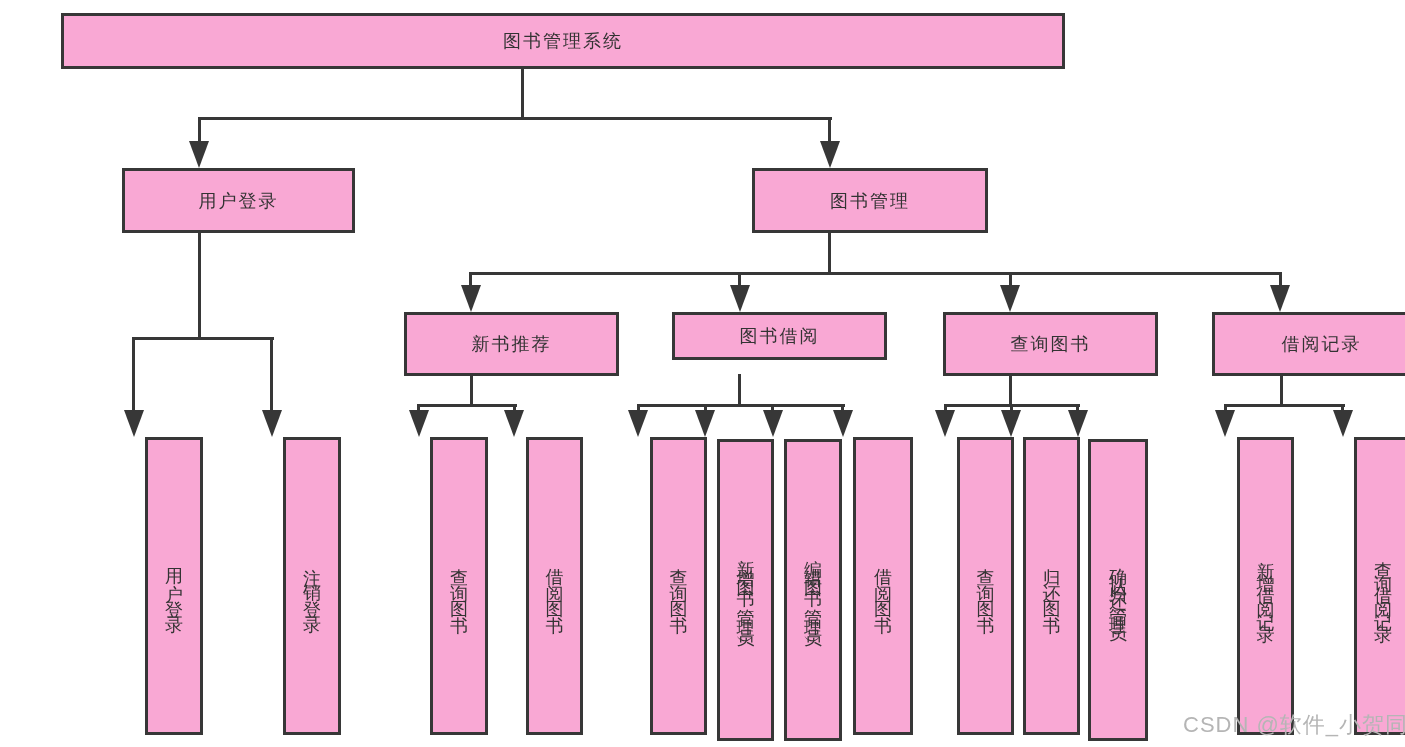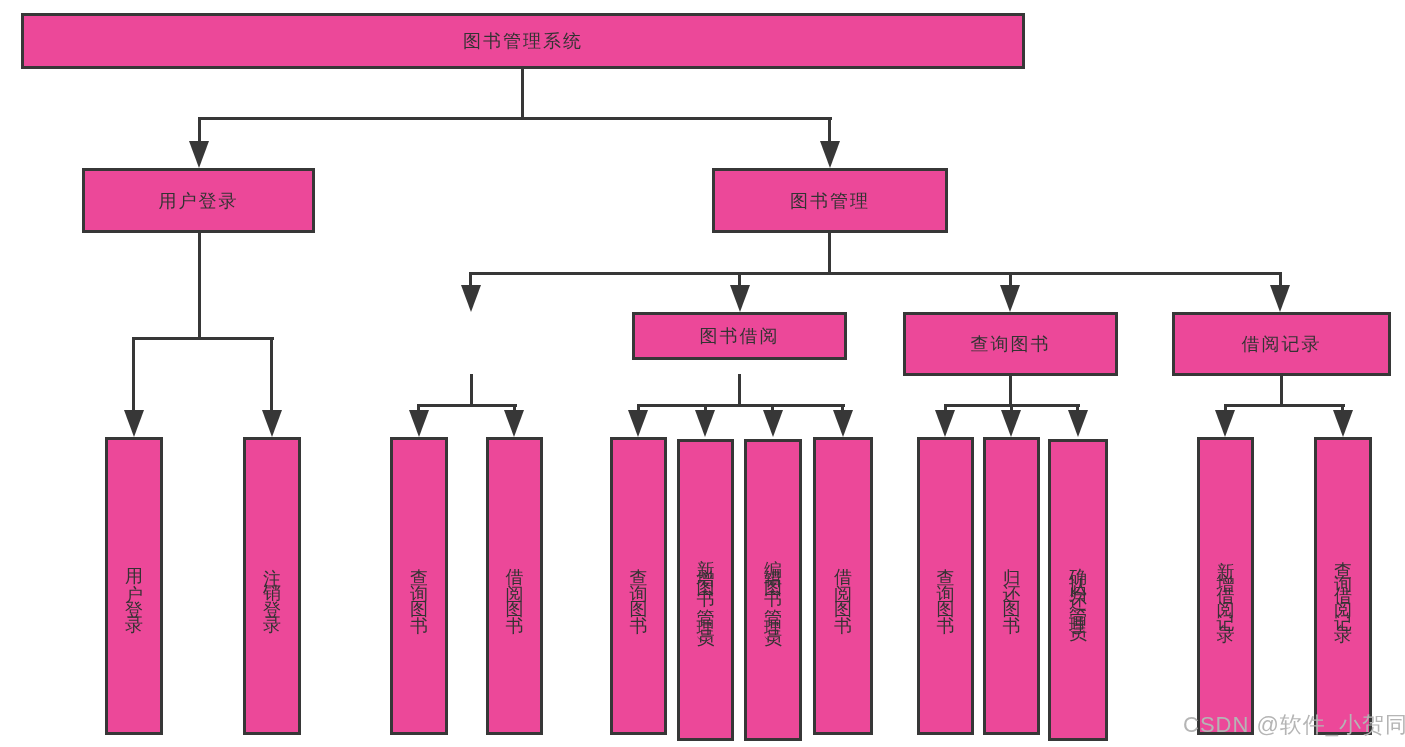--- a/index.html
+++ b/index.html
@@ -1,23 +1,23 @@
 <!DOCTYPE html>
 <html><head>
 <meta charset="utf-8">
 <style>
   html,body{margin:0;padding:0;background:#fff;}
   .canvas{
     position:relative;width:1405px;height:747px;background:#fff;overflow:hidden;
     font-family:"Liberation Sans","DejaVu Sans",sans-serif;color:#333;
   }
   .box{
-    position:absolute;box-sizing:border-box;border:3px solid #373737;background:#ec4899;
+    position:absolute;box-sizing:border-box;border:3px solid #373737;background:#f9a8d4;
     display:flex;align-items:center;justify-content:center;
-    font-size:18px;color:#333;letter-spacing:2px;line-height:1;white-space:nowrap;
+    font-size:18px;color:#333;letter-spacing:2px;line-height:1;white-space:nowrap;margin-left:40px;
   }
   .vt{
     writing-mode:vertical-rl;text-orientation:mixed;letter-spacing:16px;white-space:normal;
   }
   .s13{letter-spacing:13px}
   .s10{letter-spacing:10px}
   .s8{letter-spacing:8px}
   .vl{position:absolute;width:3px;background:#373737;}
   .hl{position:absolute;height:3px;background:#373737;}
   .tri{
@@ -33,20 +33,21 @@
 </head>
 <body>
 
 <div class="canvas">
 
   <div class="box" style="left:21px;top:13px;width:1004px;height:56px;">图书管理系统</div>
 
   <div class="box" style="left:82px;top:168px;width:233px;height:65px;">用户登录</div>
   <div class="box" style="left:712px;top:168px;width:236px;height:65px;text-align:right;">图书管理</div>
 
+  <div class="box" style="left:364px;top:312px;width:215px;height:64px;">新书推荐</div>
   <div class="box" style="left:632px;top:312px;width:215px;height:48px;">图书借阅</div>
   <div class="box" style="left:903px;top:312px;width:215px;height:64px;">查询图书</div>
   <div class="box" style="left:1172px;top:312px;width:219px;height:64px;">借阅记录</div>
 
   <div class="box vt" style="left:105px;top:437px;width:58px;height:298px;">用户登录</div>
   <div class="box vt" style="left:243px;top:437px;width:58px;height:298px;">注销登录</div>
 
   <div class="box vt" style="left:390px;top:437px;width:58px;height:298px;">查询图书</div>
   <div class="box vt" style="left:486px;top:437px;width:57px;height:298px;">借阅图书</div>
 

